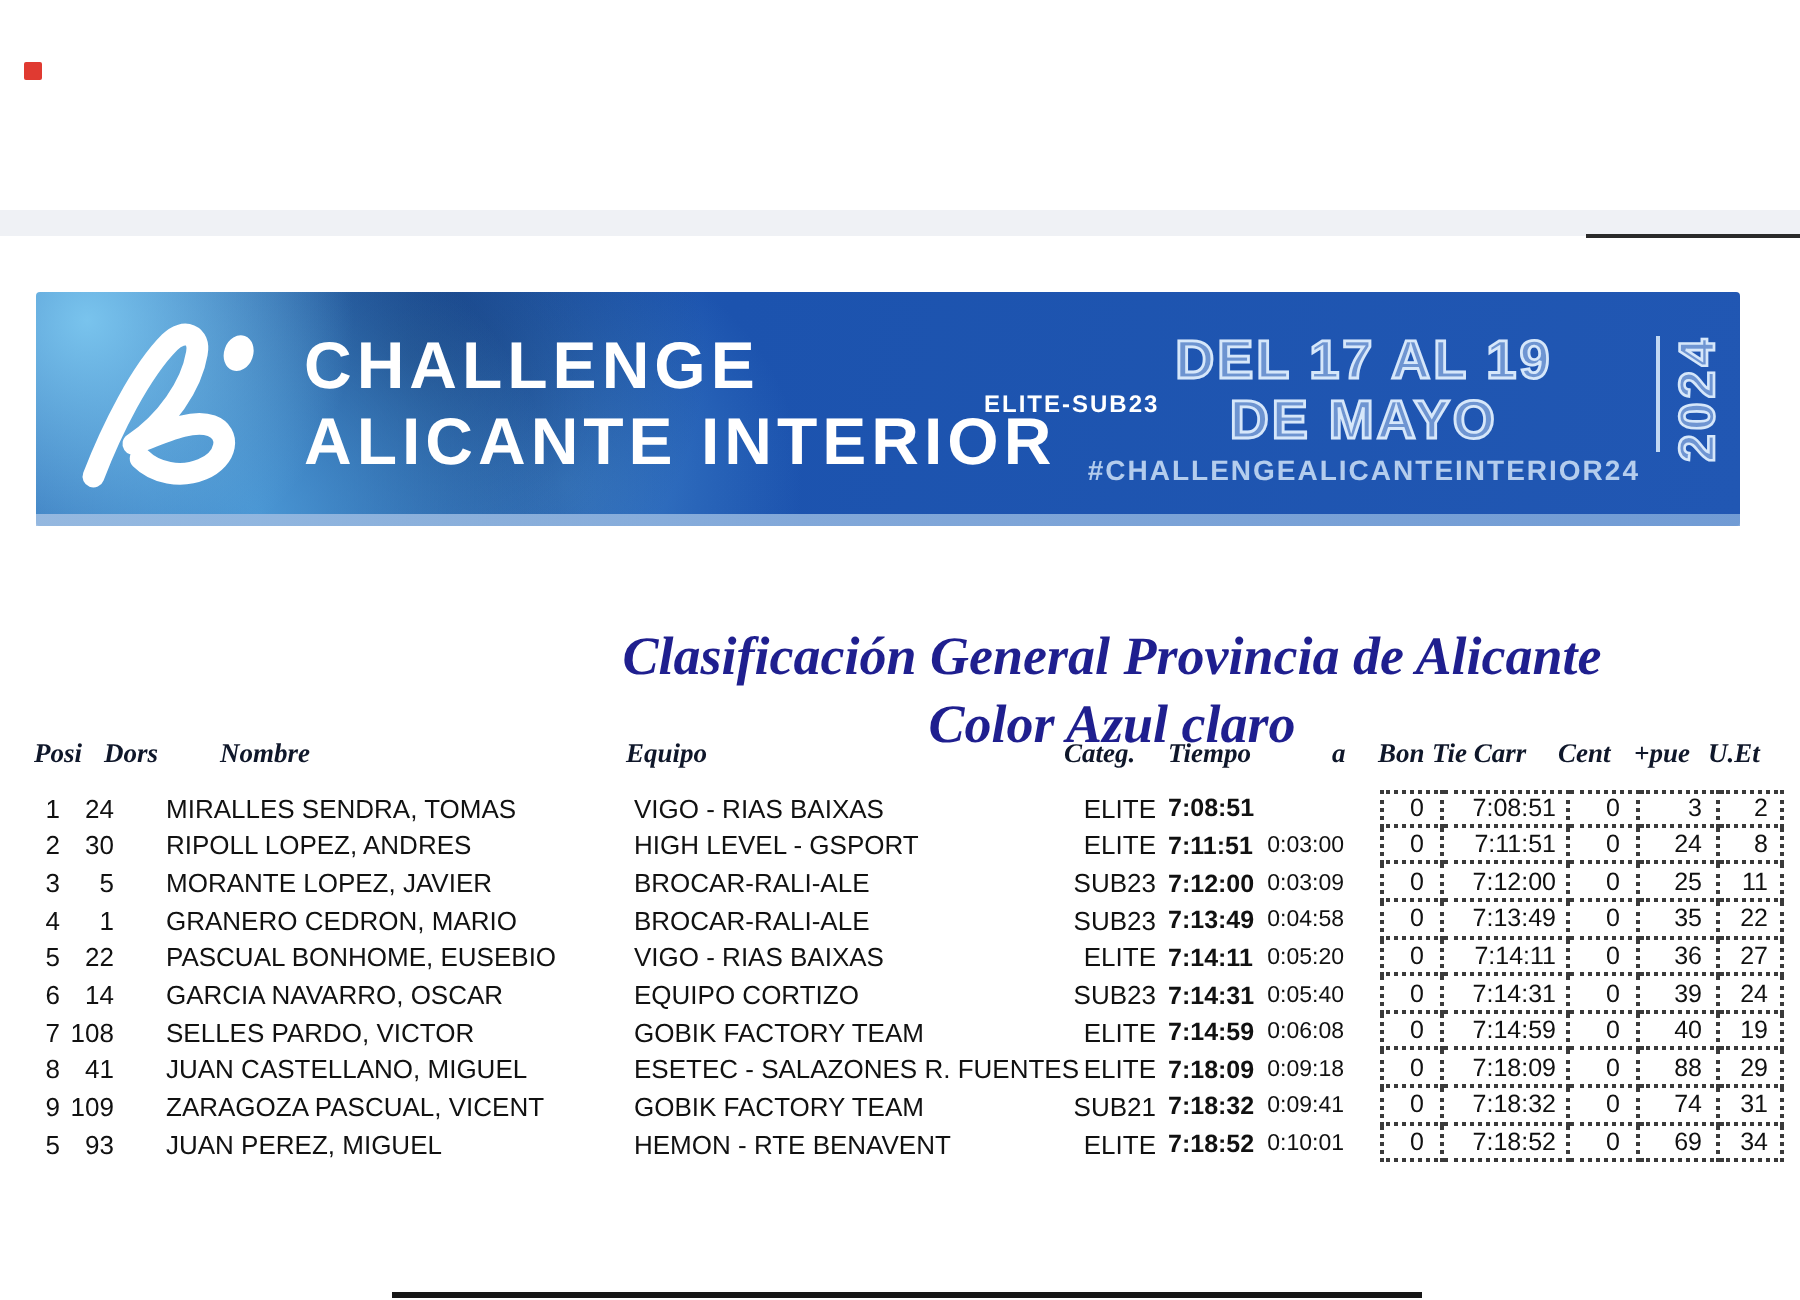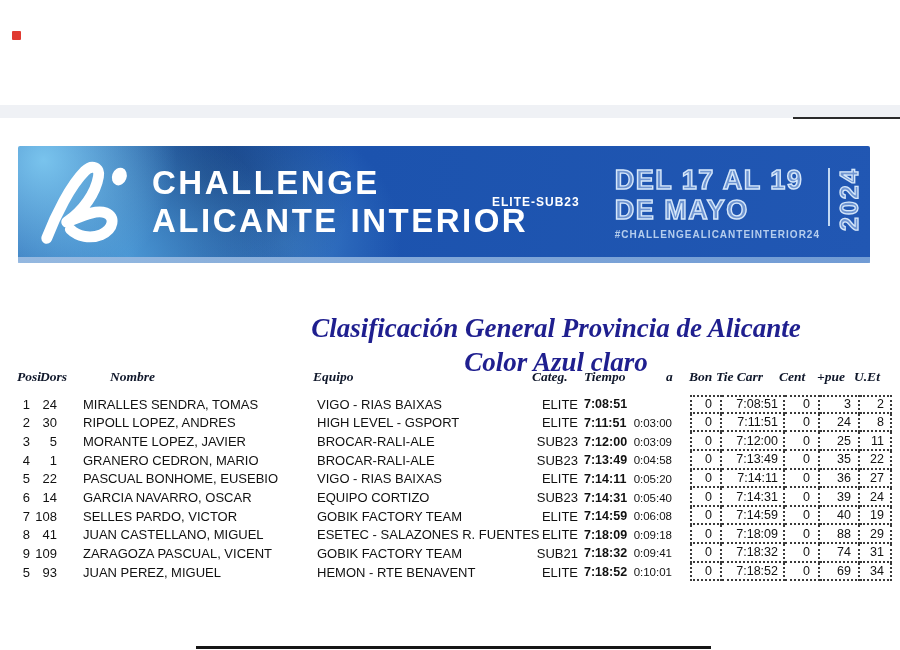--- a/index.html
+++ b/index.html
@@ -21,24 +21,24 @@
       radial-gradient(circle at 7% 58%, rgba(45,105,175,.85) 0%, rgba(45,105,175,0) 28%),
       radial-gradient(circle at 31% 82%, rgba(95,175,230,.45) 0%, rgba(95,175,230,0) 20%),
       linear-gradient(100deg,#2e6cb8 0%,#1c53ae 40%,#2157b3 100%);}
   .banner::after{content:"";position:absolute;left:0;bottom:0;width:100%;height:6px;
       background:linear-gradient(90deg,#9dbde2,#7aa3d8);opacity:.9;}
   .banner-logo{position:absolute;left:16px;top:8px;}
   .banner-title{position:absolute;left:134px;top:18px;color:#ffffff;font-weight:bold;
       font-size:33px;letter-spacing:2.5px;line-height:38px;white-space:nowrap;}
   .elite-label{position:absolute;left:474px;top:49px;color:#ffffff;font-weight:bold;
       font-size:12px;letter-spacing:1px;}
-  .dates-block{position:absolute;right:50px;top:19px;text-align:left;font-weight:bold;
+  .dates-block{position:absolute;right:50px;top:19px;text-align:center;font-weight:bold;
       font-size:27px;line-height:30px;letter-spacing:1.5px;white-space:nowrap;
       color:rgba(207,226,248,0.45);-webkit-text-stroke:1.4px #d6e7fa;}
-  .hashtag{font-size:10px;letter-spacing:1px;line-height:12px;margin-top:4px;
+  .hashtag{font-size:14px;letter-spacing:1px;line-height:12px;margin-top:4px;
       color:#cfe2f8;-webkit-text-stroke:0;font-weight:bold;opacity:.85;}
   .year-divider{position:absolute;right:40px;top:22px;width:2.5px;height:58px;
       background:rgba(212,231,250,.9);}
   .year-vertical{position:absolute;right:6px;top:19px;height:66px;font-weight:bold;font-size:25px;
       letter-spacing:2px;color:rgba(207,226,248,0.45);-webkit-text-stroke:1.3px #d6e7fa;
       writing-mode:vertical-rl;transform:rotate(180deg);}
 
   
   .doc-title{position:absolute;left:212px;top:279px;width:688px;text-align:center;
       font-family:"Liberation Serif",serif;font-style:italic;font-weight:bold;
@@ -97,21 +97,21 @@
     <div class="year-divider"></div>
     <div class="year-vertical">2024</div>
   </div>
 
   <div class="doc-title">
     <div>Clasificación General Provincia de Alicante</div>
     <div>Color Azul claro</div>
   </div>
 
   <span class="th" style="left:17px">Posi</span>
-  <span class="th" style="left:40px">Dors</span>
+  <span class="th" style="left:52px">Dors</span>
   <span class="th" style="left:110px">Nombre</span>
   <span class="th" style="left:313px">Equipo</span>
   <span class="th" style="left:532px">Categ.</span>
   <span class="th" style="left:584px">Tiempo</span>
   <span class="th" style="left:666px">a</span>
   <span class="th" style="left:689px">Bon</span>
   <span class="th" style="left:716px">Tie Carr</span>
   <span class="th" style="left:779px">Cent</span>
   <span class="th" style="left:817px">+pue</span>
   <span class="th" style="left:854px">U.Et</span>

